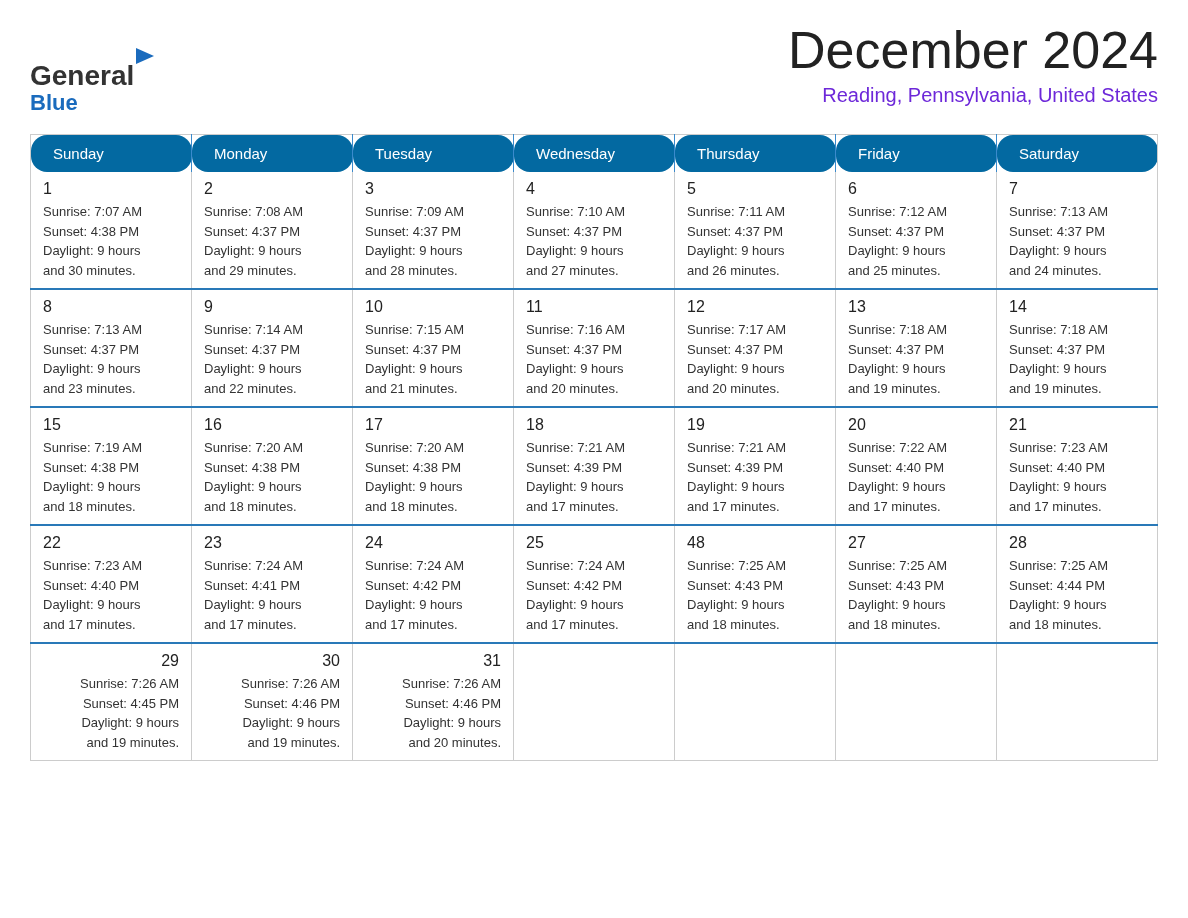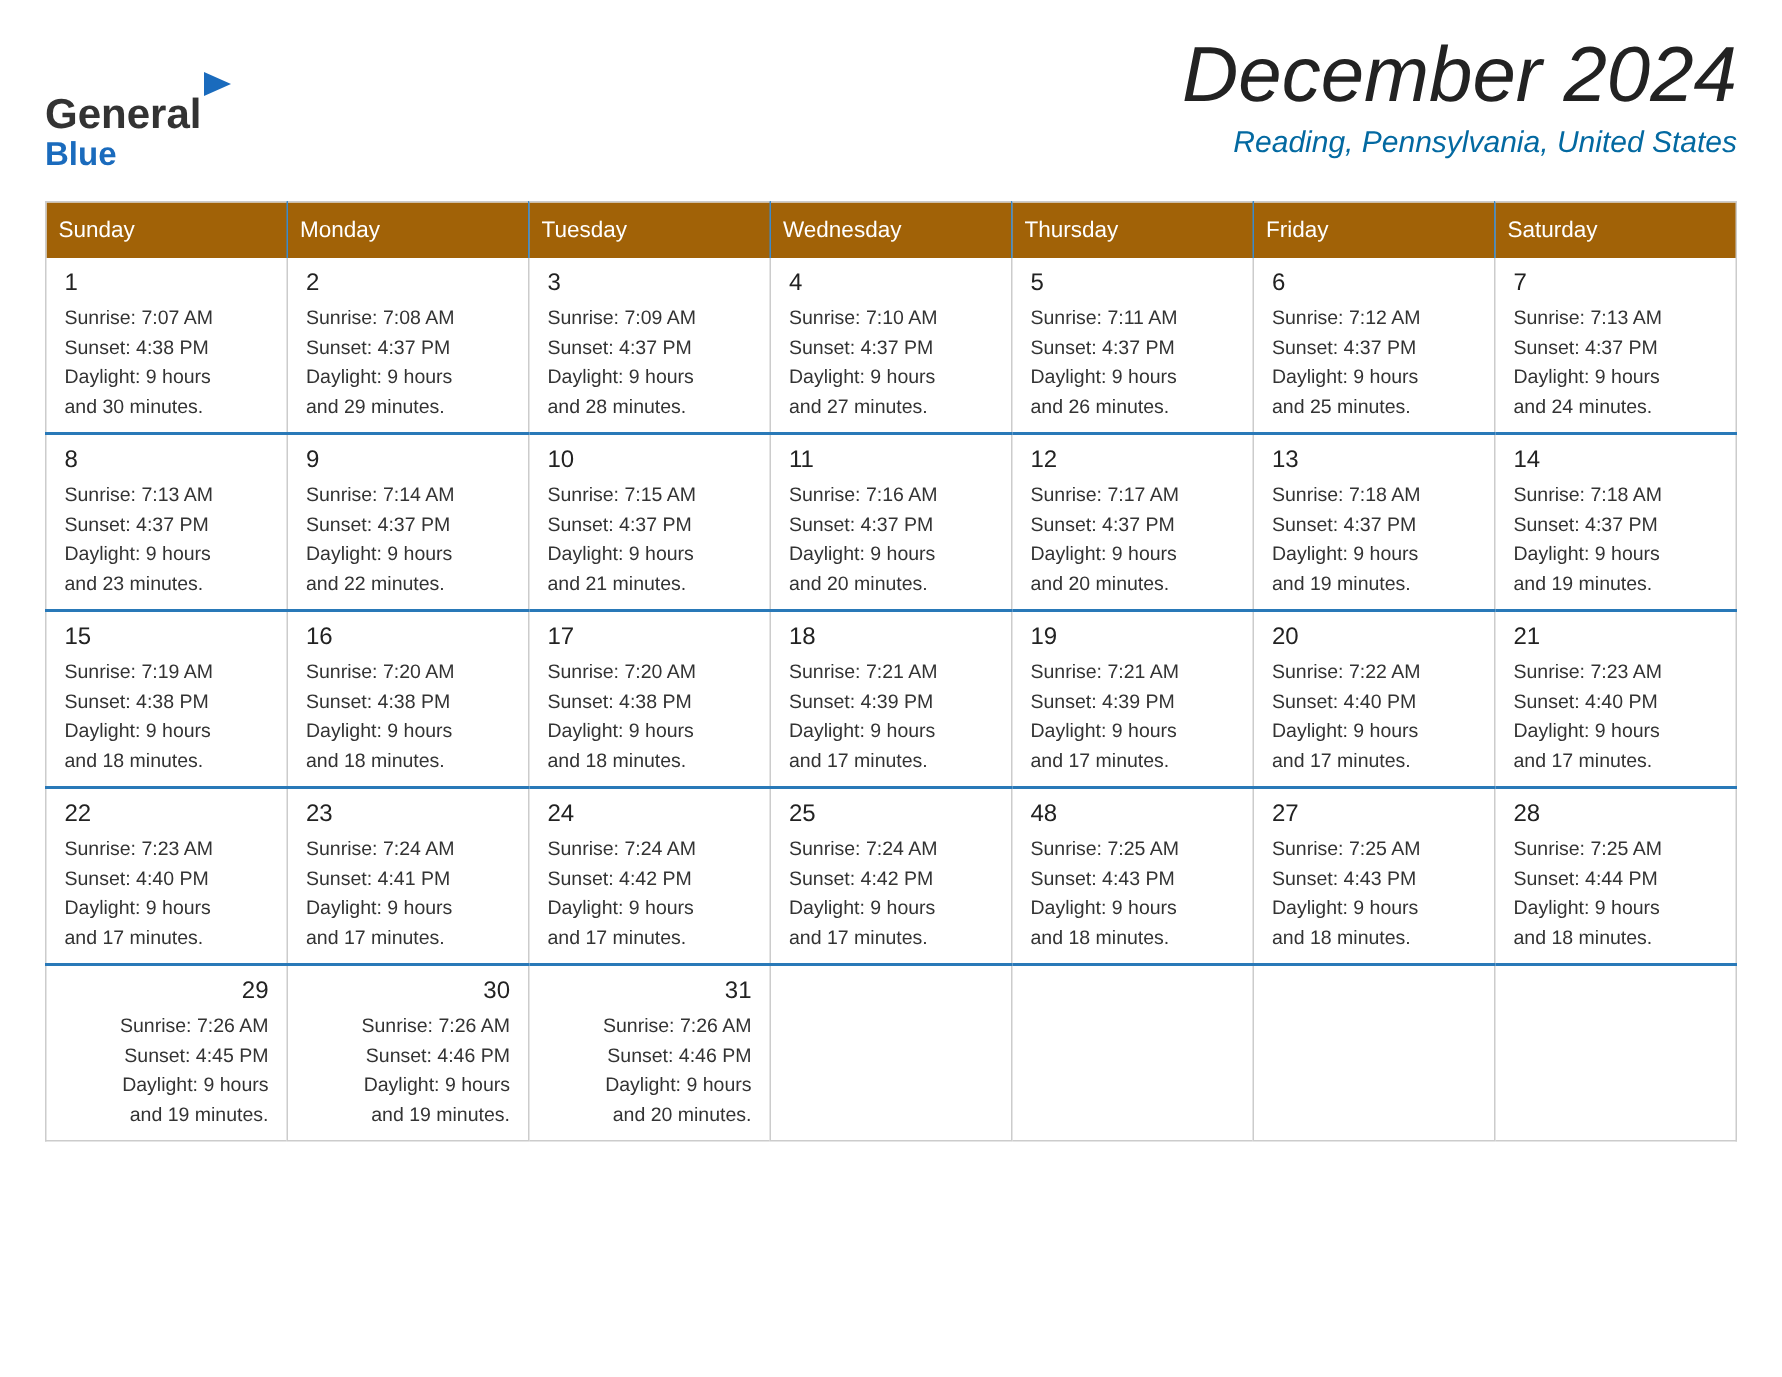--- a/index.html
+++ b/index.html
@@ -16,45 +16,45 @@
       align-items: flex-start;
       margin-bottom: 20px;
     }
     .logo {
       display: flex;
       flex-direction: column;
       align-items: flex-start;
     }
     .title-area {
       text-align: right;
-      font-style: italic;
     }
     .month-title {
       font-size: 52px;
       font-weight: normal;
       color: #222;
     }
     .location-title {
       font-size: 20px;
-      color: #0369a1;
+      color: #6d28d9;
       margin-top: 4px;
     }
     .calendar-table {
       width: 100%;
       border-collapse: collapse;
       border: 1px solid #cccccc;
     }
     .calendar-table thead tr th {
-      background-color: #a16207;
+      background-color: #0369a1;
       color: white;
       font-size: 15px;
       font-weight: normal;
-      padding: 10px 8px;
+      padding: 10px 22px;
       text-align: left;
       border-right: 1px solid #3a8acc;
+      border-radius: 16px;
     }
     .calendar-table thead tr th:last-child {
       border-right: none;
     }
     .calendar-table tbody tr td {
       vertical-align: top;
       padding: 8px 12px;
       border-right: 1px solid #cccccc;
       border-bottom: 2px solid #2979b8;
       font-size: 13px;

